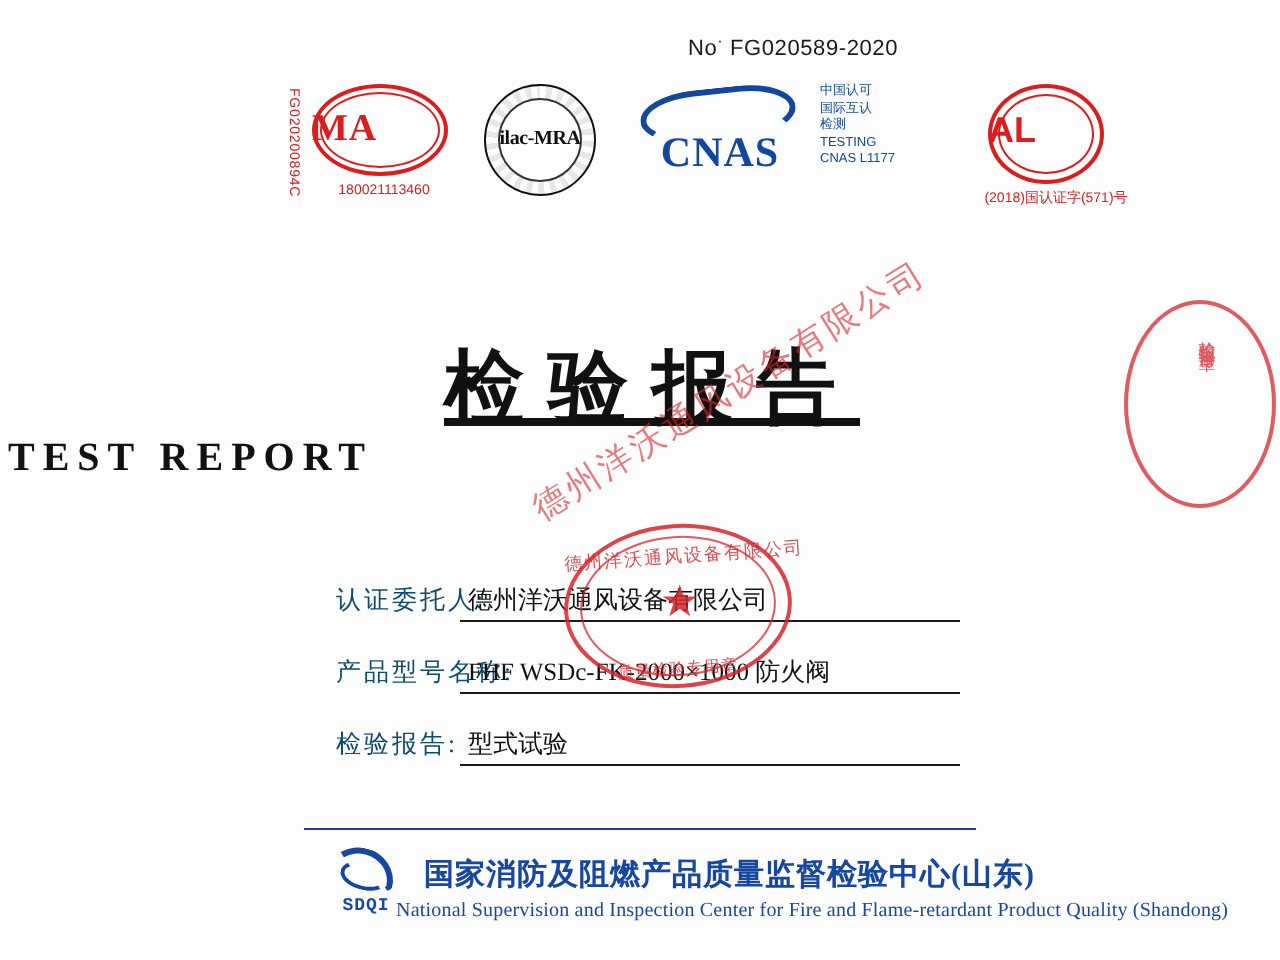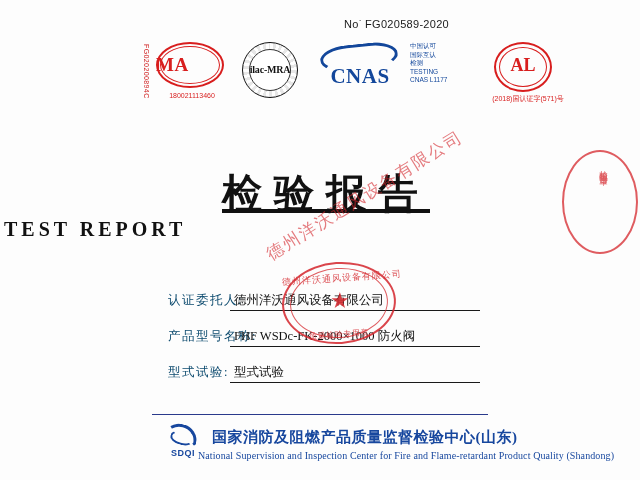--- a/index.html
+++ b/index.html
@@ -207,22 +207,22 @@
     left: 9px; top: 5px;
     width: 48px; height: 40px;
     border: 1px solid #d81e1e;
     border-radius: 50%;
     box-sizing: border-box;
   }
   .cal .cal-text {
     position: absolute;
     left: 4px; top: 13px;
     width: 58px;
-    text-align: center;
-    font-family: Liberation Serif, serif;
+    text-align: left;
+    font-family: Liberation Sans, sans-serif;
     font-weight: bold;
     font-size: 18px;
     color: #d81e1e;
   }
   .cal .cal-num {
     position: absolute;
     left: -8px;
     top: 52px;
     width: 92px;
     text-align: center;
@@ -440,21 +440,21 @@
     border-top-color: transparent;
     border-right-color: transparent;
     box-sizing: border-box;
     transform: rotate(14deg);
   }
   .sdqi-logo .abbr {
     position: absolute;
     left: 0; top: 24px;
     width: 42px;
     text-align: center;
-    font-family: Liberation Sans, sans-serif;
+    font-family: Liberation Mono, monospace;
     font-size: 9px;
     font-weight: bold;
     color: #17479e;
     letter-spacing: .5px;
   }
   .footer-cn {
     position: absolute;
     left: 212px;
     top: 428px;
     font-family: "Liberation Serif", serif;
@@ -531,21 +531,21 @@
       <div class="field-label">认证委托人:</div>
       <div class="field-value">德州洋沃通风设备有限公司</div>
       <div class="field-rule"></div>
     </div>
     <div class="field-row">
       <div class="field-label">产品型号名称:</div>
       <div class="field-value">FHF WSDc-FK-2000×1000 防火阀</div>
       <div class="field-rule"></div>
     </div>
     <div class="field-row">
-      <div class="field-label">型式试验:</div>
+      <div class="field-label">检验报告:</div>
       <div class="field-value">型式试验</div>
       <div class="field-rule"></div>
     </div>
   </div>
 
   <div class="stamp-round">
     <div class="so"></div>
     <div class="si"></div>
     <div class="arc-top">德州洋沃通风设备有限公司</div>
     <div class="star">★</div>

